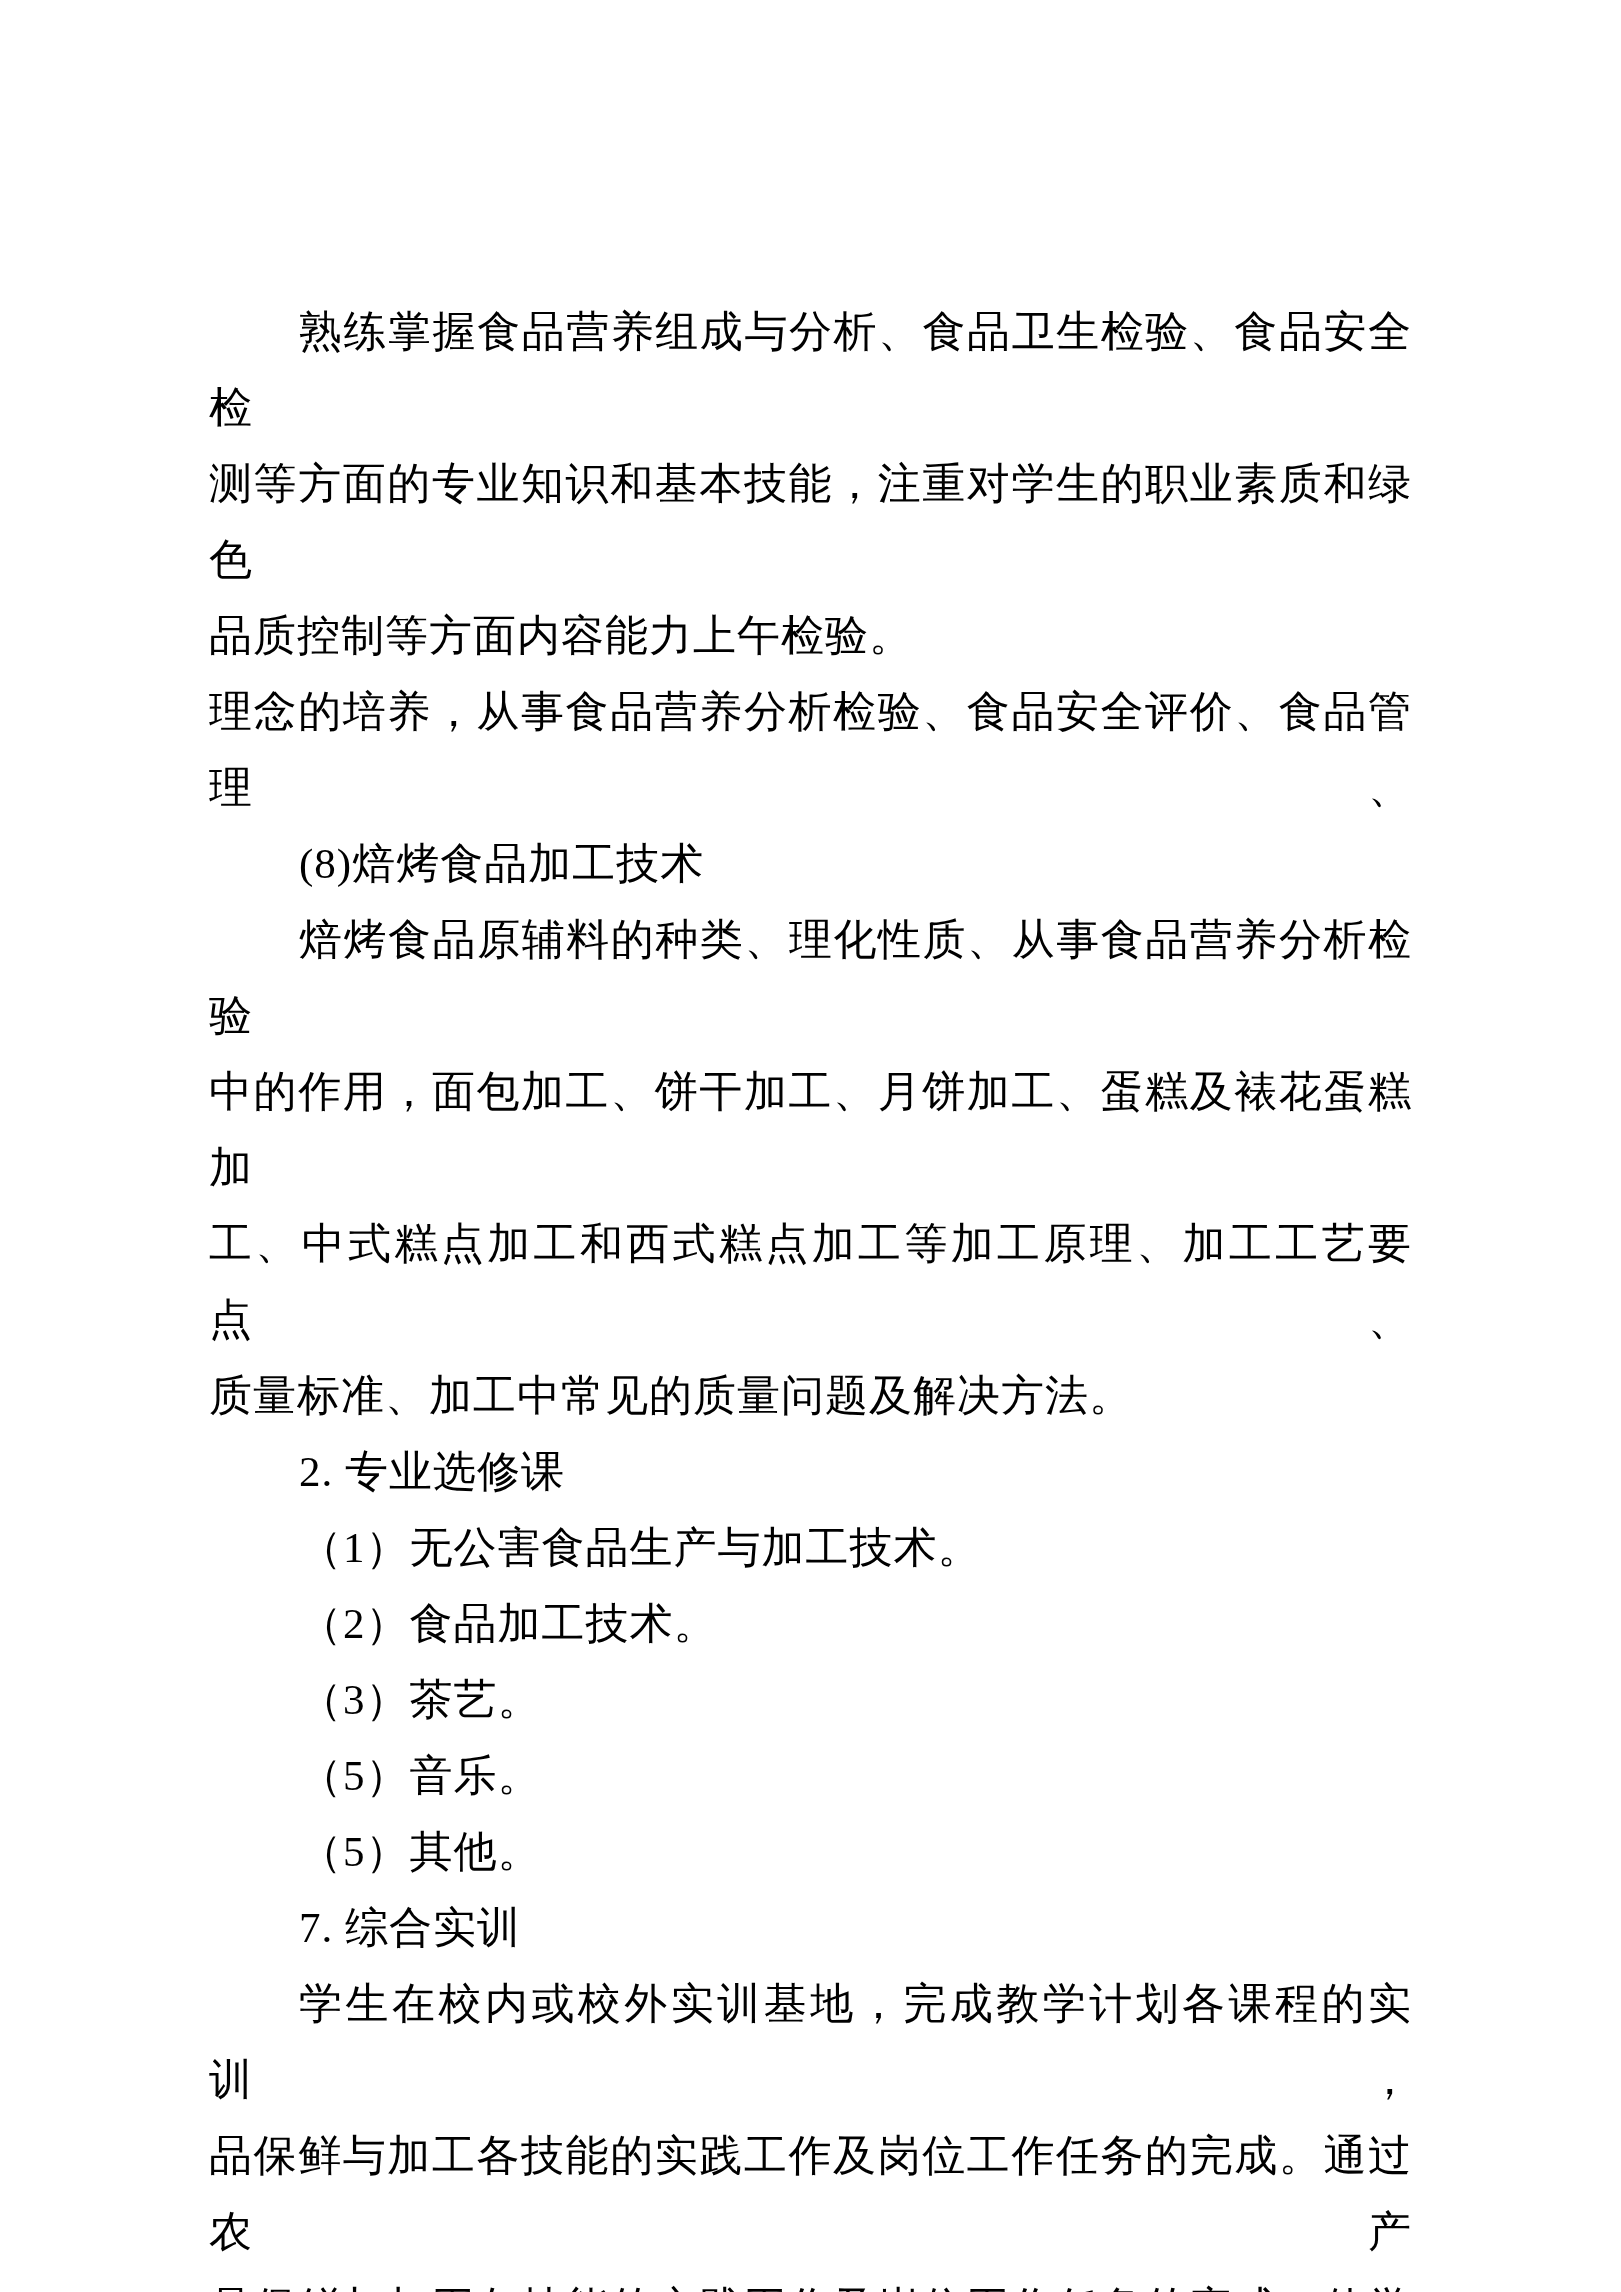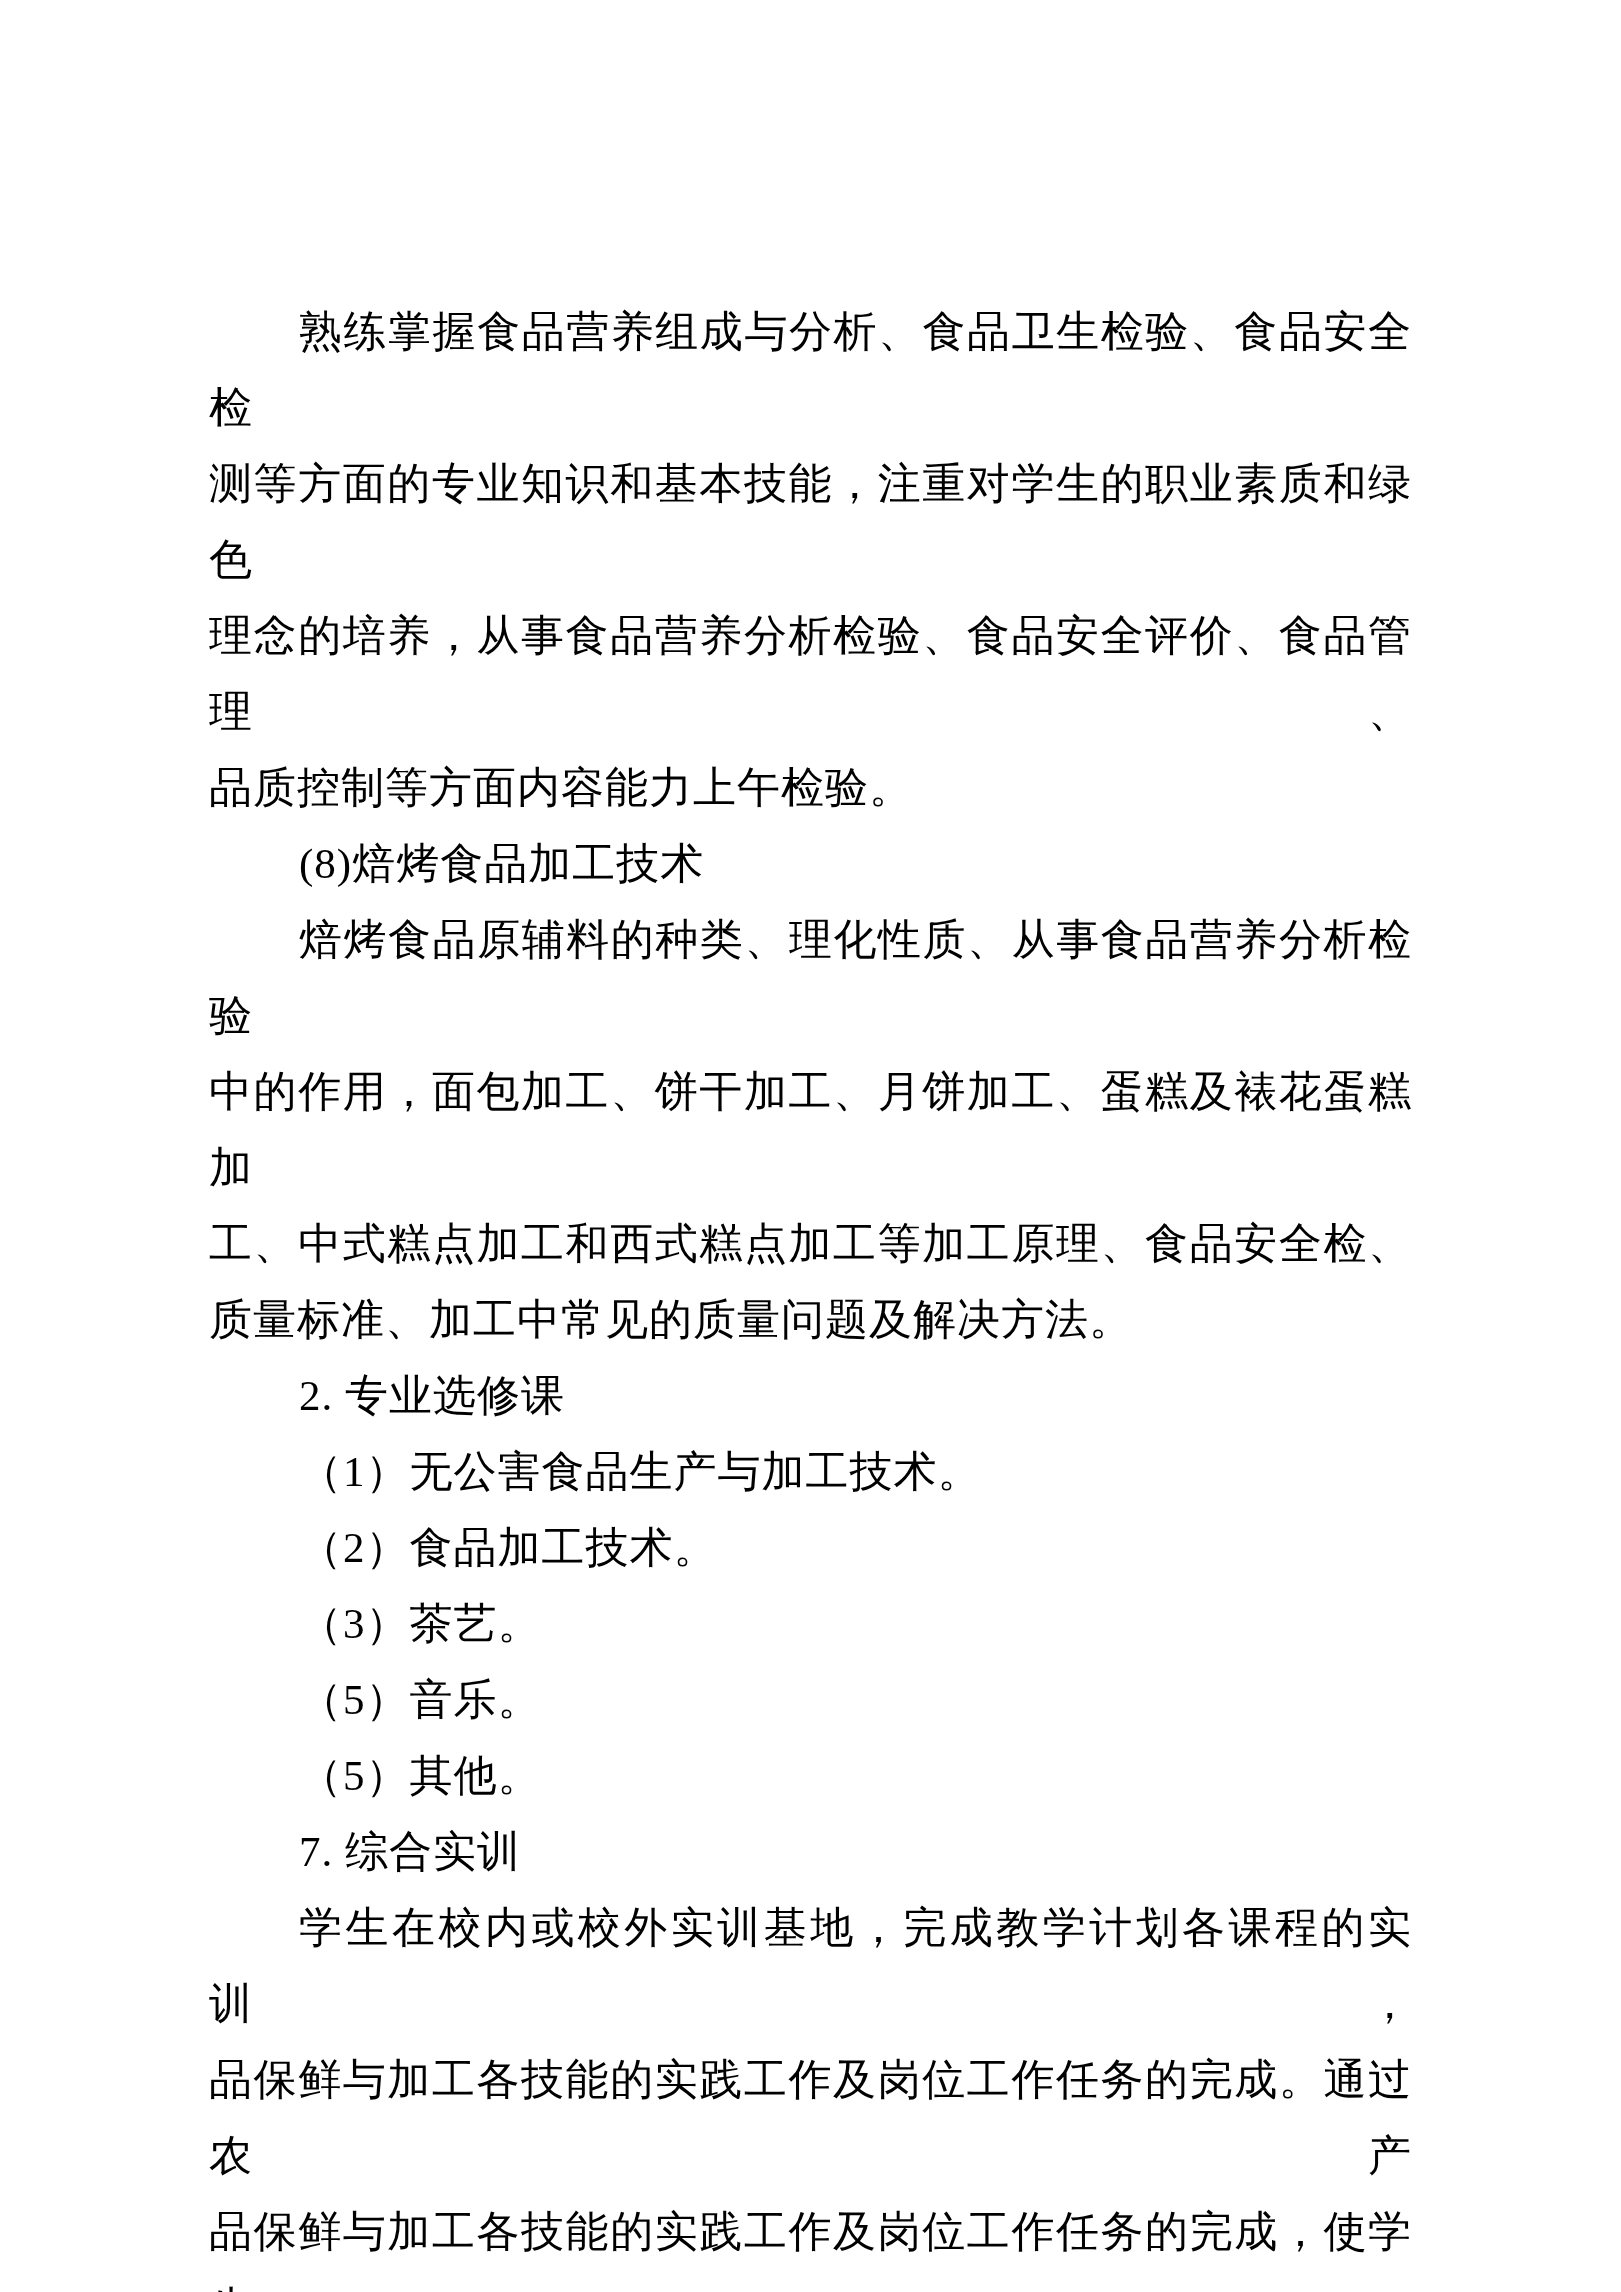--- a/index.html
+++ b/index.html
@@ -39,26 +39,26 @@
     font-weight: normal;
   }
 </style>
 </head>
 <body>
 
 <div class="page">
   <div class="content">
     <div class="line indent justify">熟练掌握食品营养组成与分析、食品卫生检验、食品安全检</div>
     <div class="line justify">测等方面的专业知识和基本技能，注重对学生的职业素质和绿色</div>
+    <div class="line">品质控制等方面内容能力上午检验。</div>
     <div class="line justify">理念的培养，从事食品营养分析检验、食品安全评价、食品管理、</div>
-    <div class="line">品质控制等方面内容能力上午检验。</div>
     <div class="line indent">(8)焙烤食品加工技术</div>
     <div class="line indent justify">焙烤食品原辅料的种类、理化性质、从事食品营养分析检验</div>
     <div class="line justify">中的作用，面包加工、饼干加工、月饼加工、蛋糕及裱花蛋糕加</div>
-    <div class="line justify">工、中式糕点加工和西式糕点加工等加工原理、食品安全检、</div>
+    <div class="line justify">工、中式糕点加工和西式糕点加工等加工原理、加工工艺要点、</div>
     <div class="line">质量标准、加工中常见的质量问题及解决方法。</div>
     <div class="line indent heading">2. 专业选修课</div>
     <div class="line indent">（1）无公害食品生产与加工技术。</div>
     <div class="line indent">（2）食品加工技术。</div>
     <div class="line indent">（3）茶艺。</div>
     <div class="line indent">（5）音乐。</div>
     <div class="line indent">（5）其他。</div>
     <div class="line indent heading">7. 综合实训</div>
     <div class="line indent justify">学生在校内或校外实训基地，完成教学计划各课程的实训，</div>
     <div class="line justify">品保鲜与加工各技能的实践工作及岗位工作任务的完成。通过农产</div>

